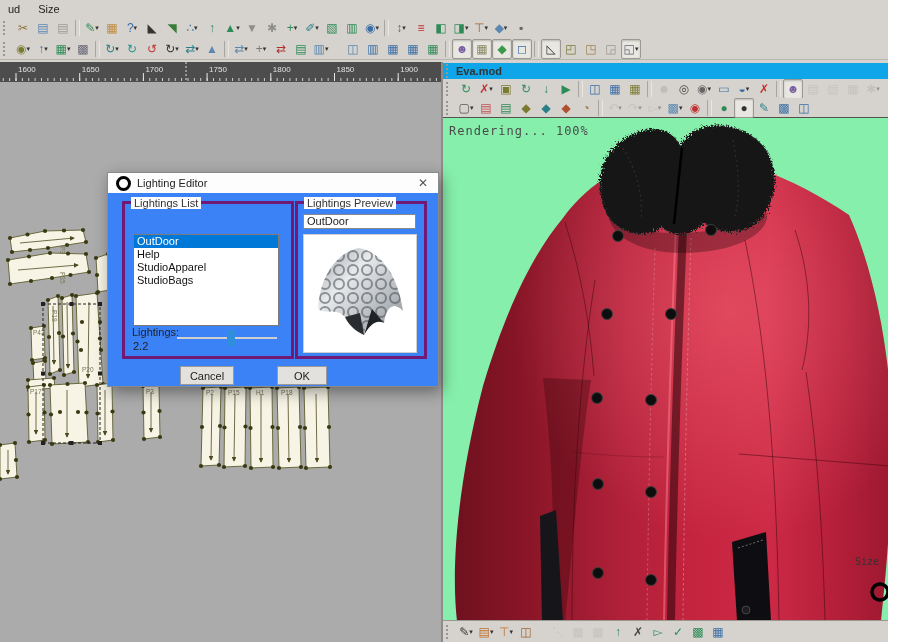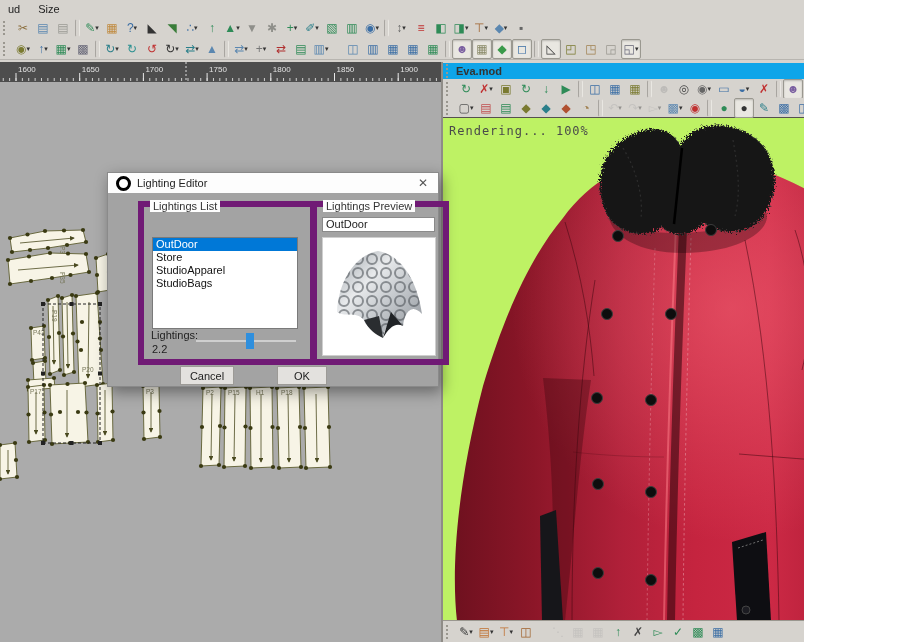--- a/index.html
+++ b/index.html
@@ -1,17 +1,17 @@
 <!DOCTYPE html>
 <html style="--sel-blue: #0078d7;"><head>
 <meta charset="utf-8">
 <style>
   html,body{margin:0;padding:0;}
   body{font-family:"Liberation Sans",sans-serif;}
-  #app{position:relative;width:804px;height:642px;background:#d6d3ce;overflow:hidden;font-size:11px;color:#222;}
+  #app{position:relative;width:888px;height:642px;background:#d6d3ce;overflow:hidden;font-size:11px;color:#222;}
 
   
   #menubar{position:absolute;left:0;top:0;width:902px;height:17px;display:flex;align-items:center;gap:14px;padding-left:6px;background:#d6d3ce;}
   .menu-item{padding:1px 2px;}
   .toolbar{position:absolute;display:flex;align-items:center;height:21px;background:#d6d3ce;}
   #tb-row1{left:0;top:17px;width:902px;border-bottom:1px solid #c8c5c0;}
   #tb-row2{left:0;top:38px;width:902px;border-bottom:1px solid #b8b5b0;}
   .grip{width:4px;height:14px;margin:0 4px 0 3px;border-left:2px dotted #9a978f;}
   .tbi{position:relative;min-width:18px;height:18px;display:inline-flex;align-items:center;justify-content:center;font-size:12px;line-height:18px;border:1px solid transparent;border-radius:2px;}
   .tbi .tb-caret{display:none;font-size:7px;color:#333;margin-left:0px;}
@@ -26,31 +26,31 @@
   #pattern-area{position:absolute;left:0;top:82px;width:441px;height:560px;background:#ababab;}
   #v-divider{position:absolute;left:441px;top:62px;width:2px;height:580px;background:#8f8c87;}
 
   
   #right-panel{position:absolute;left:443px;top:63px;width:459px;height:579px;background:#d6d3ce;}
   #rp-title{position:absolute;left:0;top:0;width:459px;height:16px;display:flex;align-items:center;background:#0ea5e9;border-bottom:1px solid #c2bfba;}
   #rp-title .t{font-weight:bold;color:#333;}
   .rp-row{position:absolute;left:0;width:459px;height:19px;display:flex;align-items:center;background:#d6d3ce;}
   #rp-tb1{top:16px;}
   #rp-tb2{top:35px;border-bottom:1px solid #55524d;}
-  #viewport{position:absolute;left:0;top:55px;width:459px;height:502px;background:#bef264;overflow:hidden;}
+  #viewport{position:absolute;left:0;top:55px;width:459px;height:502px;background:#86efac;overflow:hidden;}
   #render-status{position:absolute;left:6px;top:6px;font-family:"DejaVu Sans Mono",monospace;font-size:12px;color:#4a4a4a;letter-spacing:1px;}
   #size-label{position:absolute;left:412px;top:438px;font-family:"DejaVu Sans Mono",monospace;font-size:10px;color:#333;}
   #rp-bottom{position:absolute;left:0;top:557px;width:459px;height:22px;display:flex;align-items:center;background:#d6d3ce;border-top:1px solid #9a978f;}
 
   
-  #dialog{position:absolute;left:107px;top:172px;width:330px;height:213px;background:#a3a3a3;border:1px solid #8a8a8a;box-shadow:3px 5px 14px rgba(0,0,0,.4);}
+  #dialog{position:absolute;left:107px;top:172px;width:330px;height:213px;background:#3b82f6;border:1px solid #8a8a8a;box-shadow:3px 5px 14px rgba(0,0,0,.4);}
   #dlg-titlebar{position:absolute;left:0;top:0;width:100%;height:20px;display:flex;align-items:center;background:#fdfdfd;}
   #dlg-icon{width:9px;height:9px;border:3px solid #000;border-radius:50%;margin:0 6px 0 8px;}
   #dlg-close{position:absolute;right:0;top:0;width:30px;height:20px;display:flex;align-items:center;justify-content:center;color:#555;font-size:12px;}
-  .groupbox{position:absolute;border:6px solid #701a75;margin-left:16px;}
+  .groupbox{position:absolute;border:3px solid #701a75;}
   .groupbox .gb-label{position:absolute;left:6px;top:-7px;background:#fdfdfd;padding:0 3px;color:#333;}
   #gb-list{left:14px;top:28px;width:166px;height:152px;}
   #gb-prev{left:187px;top:28px;width:126px;height:152px;}
   #listbox{position:absolute;left:8px;top:30px;width:144px;height:90px;background:#fff;border:1px solid #7a7a7a;overflow:hidden;}
   .lb-item{height:13px;line-height:13px;padding-left:3px;color:#111;}
   .lb-item.selected{background:var(--sel-blue);color:#fff;}
   #intensity-label{position:absolute;left:7px;top:122px;}
   #intensity-value{position:absolute;left:8px;top:136px;}
   #slider{position:absolute;left:52px;top:124px;width:100px;height:20px;}
   #slider .groove{position:absolute;left:0;top:9px;width:100%;height:2px;background:#cfcfcf;}
@@ -891,21 +891,21 @@
       <span id="dlg-icon"></span>
       <span>Lighting Editor</span>
       <span id="dlg-close">✕</span>
     </div>
 
     <div id="gb-list" class="groupbox">
       <span class="gb-label">Lightings List</span>
       <div id="listbox">
 
       <div class="lb-item selected">OutDoor</div>
-          <div class="lb-item">Store</div>
+          <div class="lb-item">Help</div>
           <div class="lb-item">StudioApparel</div>
           <div class="lb-item">StudioBags</div>
         </div>
       <span id="intensity-label">Lightings:</span>
       <span id="intensity-value">2.2</span>
       <div id="slider">
         <div class="groove"></div>
         <div class="thumb"></div>
       </div>
     </div>

